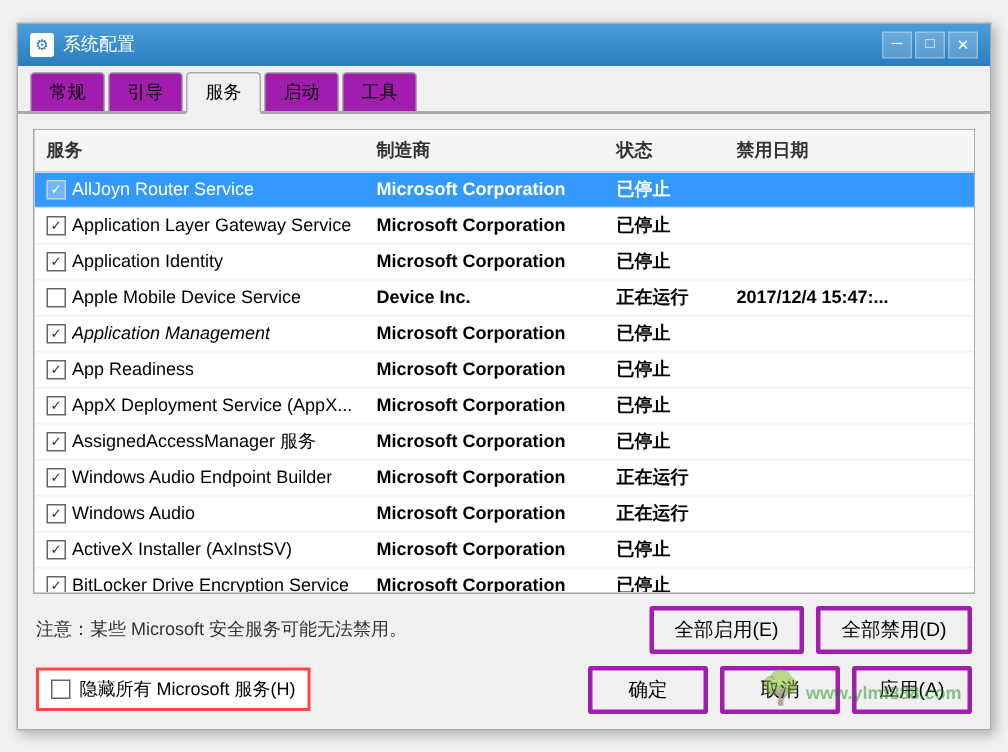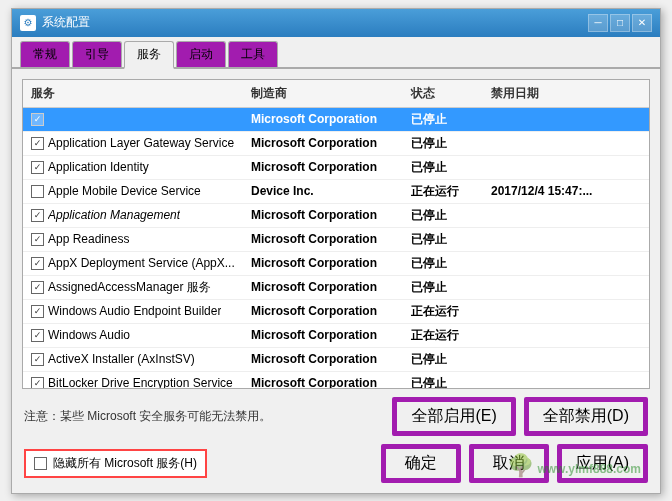--- a/index.html
+++ b/index.html
@@ -168,23 +168,23 @@
     .notice-text {
       font-size: 12px;
       color: #333;
     }
     .action-btns {
       display: flex;
       gap: 8px;
     }
     .btn {
       padding: 4px 14px;
-      border: 5px solid #a21caf;
-      background: #f0f0f0;
-      font-size: 16px;
+      border: 3px solid #a21caf;
+      background: #f0f0f0;
+      font-size: 13px;
       cursor: pointer;
       border-radius: 2px;
       min-width: 80px;
     }
 
     .bottom-row {
       display: flex;
       align-items: center;
       justify-content: space-between;
       margin-top: 8px;
@@ -241,20 +241,21 @@
           <div class="table-header-cell">服务</div>
           <div class="table-header-cell">制造商</div>
           <div class="table-header-cell">状态</div>
           <div class="table-header-cell">禁用日期</div>
         </div>
 
         <div id="table-body">
             <div class="table-row selected">
               <div class="checkbox-cell">
                 <div class="cb">✓</div>
+                <span style="overflow: hidden; text-overflow: ellipsis; white-space: nowrap;">AllJoyn Router Service</span>
               </div>
               <div class="table-cell">Microsoft Corporation</div>
               <div class="table-cell">已停止</div>
               <div class="table-cell"></div>
             </div>
             <div class="table-row">
               <div class="checkbox-cell">
                 <div class="cb">✓</div>
                 <span style="overflow: hidden; text-overflow: ellipsis; white-space: nowrap;">Application Layer Gateway Service</span>
               </div>

